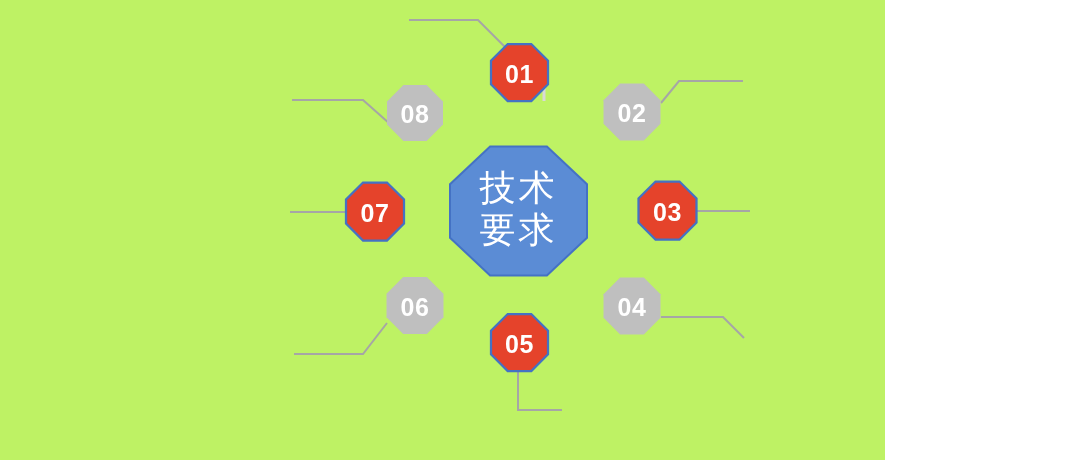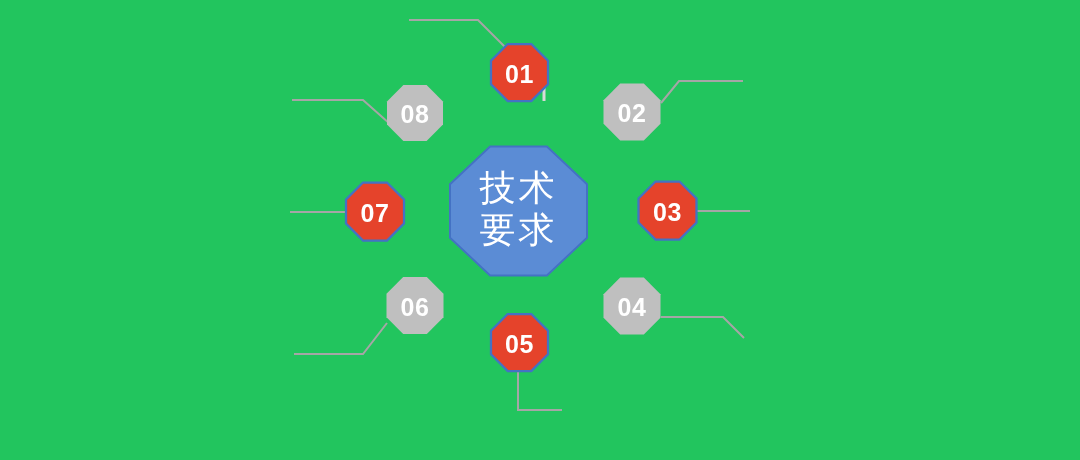--- a/index.html
+++ b/index.html
@@ -3,23 +3,23 @@
 <meta charset="utf-8">
 <style>
   html, body {
     margin: 0;
     padding: 0;
     background: #ffffff;
     font-family: "Liberation Sans", "DejaVu Sans", sans-serif;
   }
   #canvas {
     position: relative;
-    width: 1080px;
+    width: 885px;
     height: 460px;
-    background: #22c55e;
+    background: #bef264;
     overflow: hidden;
   }
   svg { display: block; width: 1080px; height: 460px; }
   text {
     fill: #ffffff;
     text-anchor: middle;
     font-family: "Liberation Sans", "DejaVu Sans", sans-serif;
   }
   .num-label {
     font-size: 25px;

